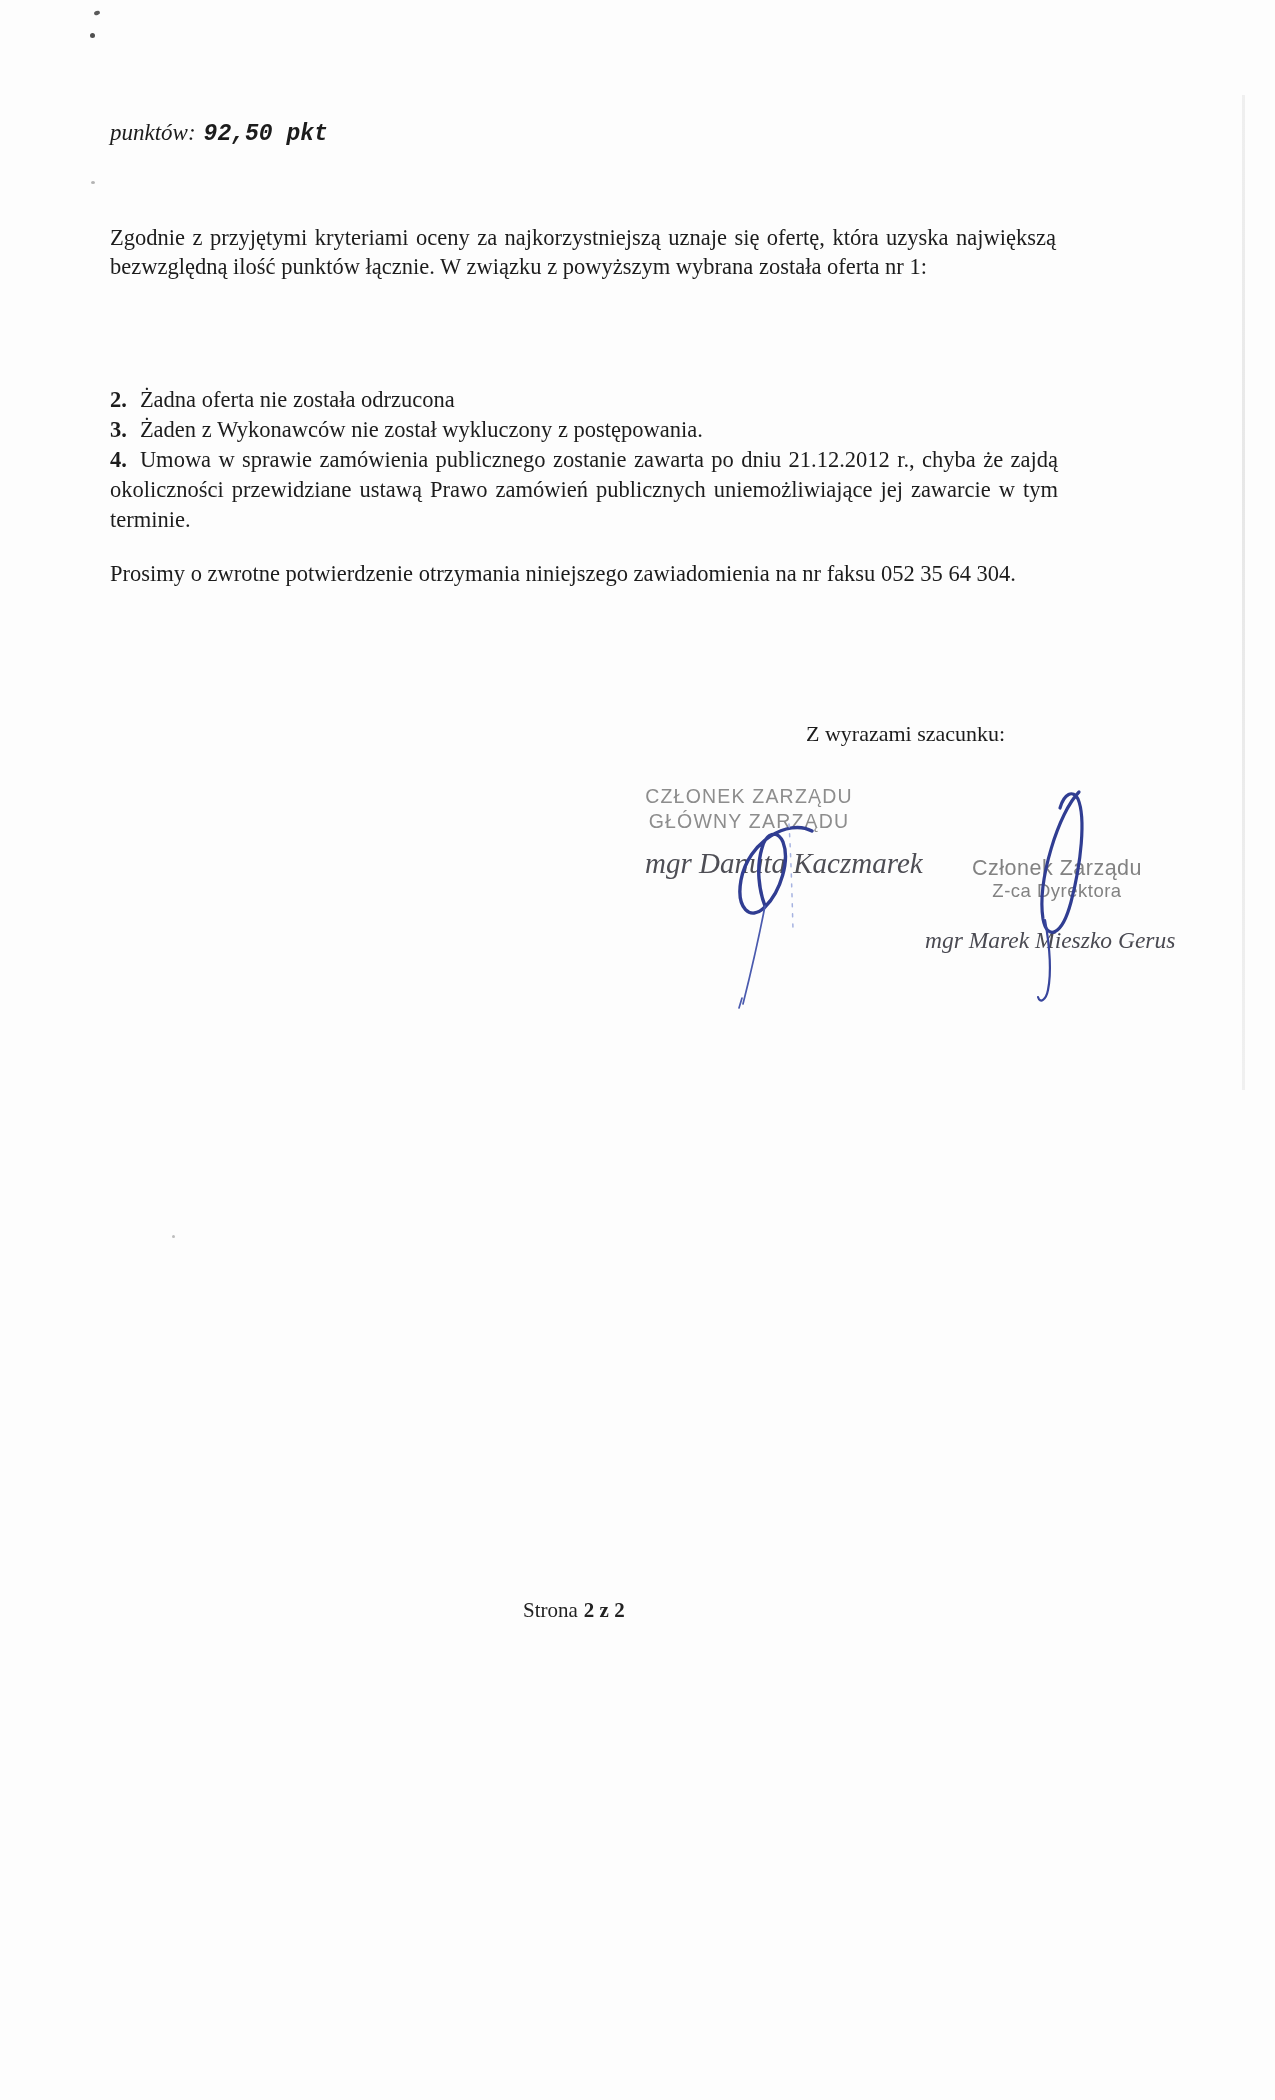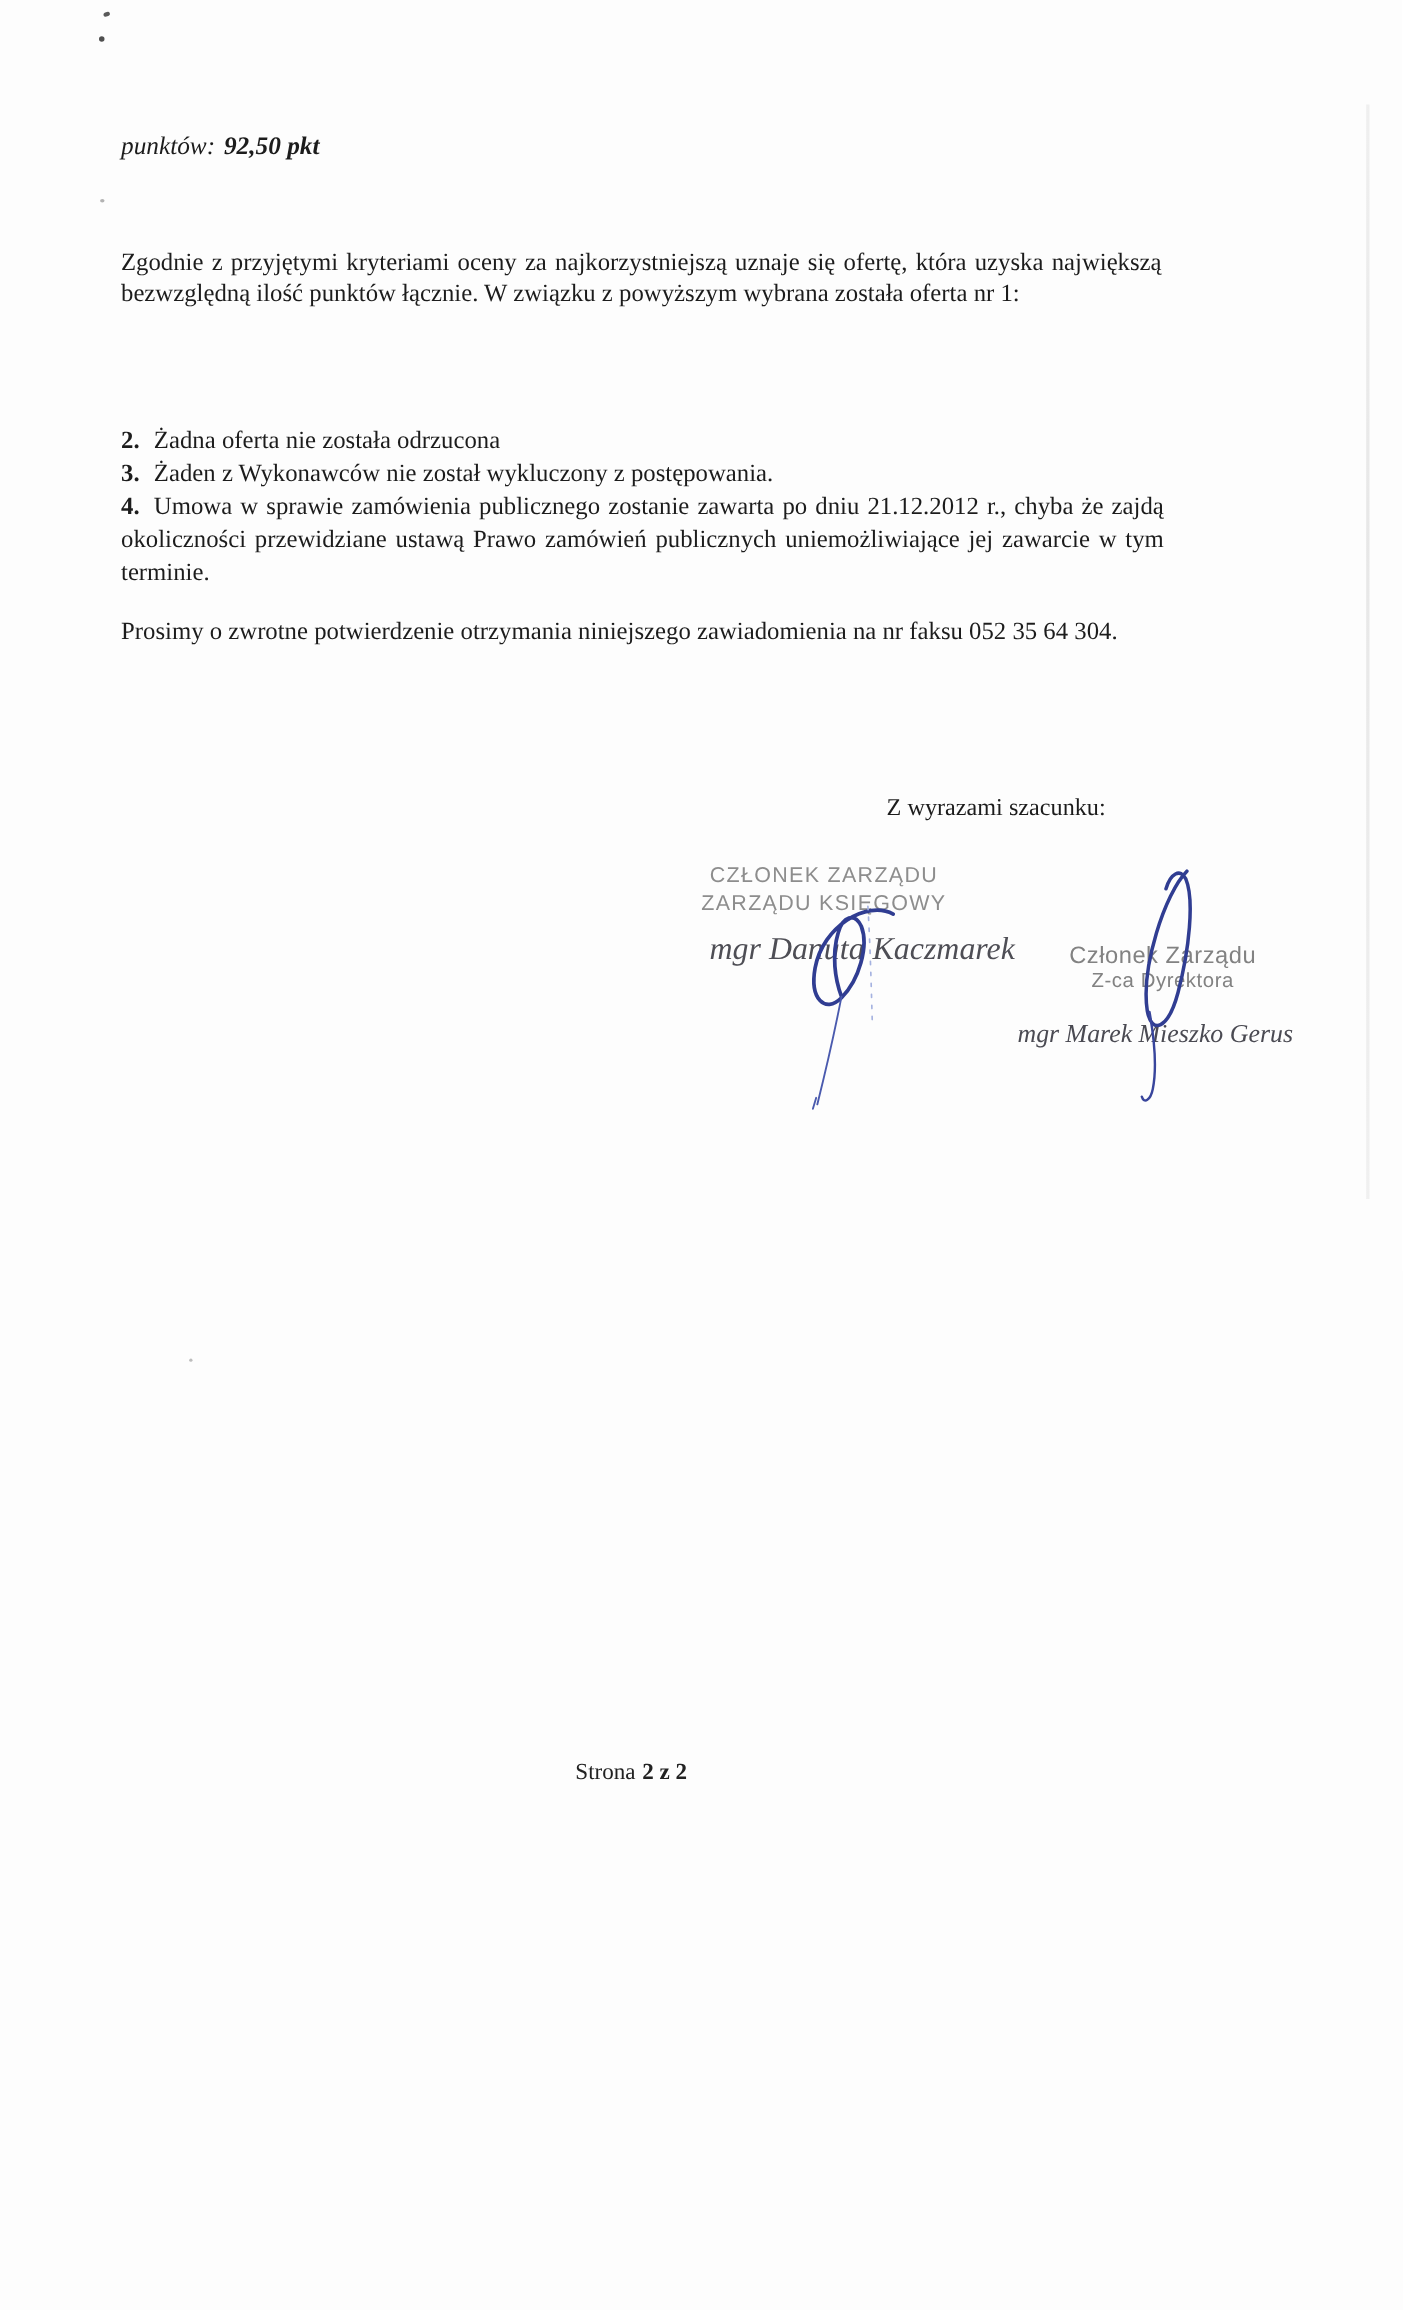--- a/index.html
+++ b/index.html
@@ -5,21 +5,21 @@
   html,body { margin:0; padding:0; background:#ffffff; }
   .page {
     position:relative; width:1275px; height:2100px;
     background:#fdfdfd; overflow:hidden;
     font-family:"Liberation Serif", serif; color:#1c1c1c;
   }
   
   .intro { position:absolute; left:110px; top:114px; width:978px; margin:0;
            font-style:italic; font-size:23px; line-height:37px; }
   .intro-line1 { text-align:justify; text-align-last:justify; }
-  .pts { font-weight:bold; margin-left:8px; }
+  .pts { font-weight:bold; margin-left:8px;font-family:Liberation Mono, monospace; }
 
   .para-selection { position:absolute; left:110px; top:224px; width:946px; margin:0;
                     font-size:22.5px; line-height:28.5px; text-align:justify; }
 
   .winner { position:absolute; left:119px; top:325px; margin:0;
             font-size:23.5px; font-weight:bold; font-style:italic; color:#141414; }
 
   .num-list { position:absolute; left:110px; top:385px; width:948px; }
   .num-list p { margin:0; font-size:22.5px; line-height:30px; text-align:justify; }
   .li-num { font-weight:bold; margin-right:13px; }
@@ -87,21 +87,21 @@
       <span class="li-num">4.</span><span>Umowa w sprawie zamówienia publicznego zostanie zawarta po dniu 21.12.2012 r., chyba że zajdą okoliczności przewidziane ustawą Prawo zamówień publicznych uniemożliwiające jej zawarcie w tym terminie.</span>
     </p>
   </div>
 
   <p class="closing">Prosimy o zwrotne potwierdzenie otrzymania niniejszego zawiadomienia na nr faksu 052 35 64 304.</p>
 
   <p class="signoff">Z wyrazami szacunku:</p>
 
   <div class="stamp-left">
     <div>CZŁONEK ZARZĄDU</div>
-    <div>ZARZĄDU KSIĘGOWY</div>
+    <div>GŁÓWNY ZARZĄDU</div>
   </div>
   <p class="name-left">mgr Danuta Kaczmarek</p>
 
   <div class="stamp-right">
     <div class="sr1">Członek Zarządu</div>
     <div class="sr2">Z-ca Dyrektora</div>
   </div>
   <p class="name-right">mgr Marek Mieszko Gerus</p>
 
   <svg class="ink-overlay" viewBox="0 0 1275 2100">

